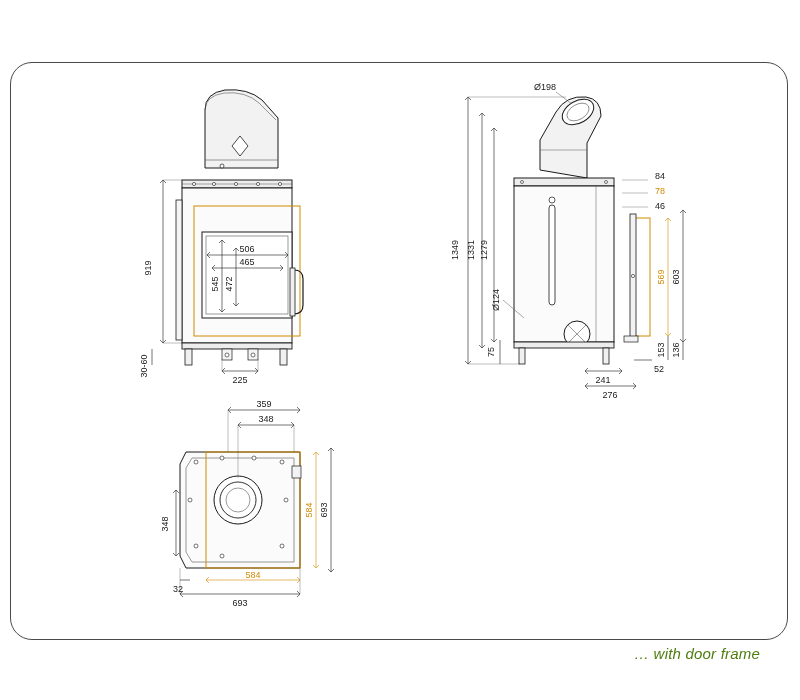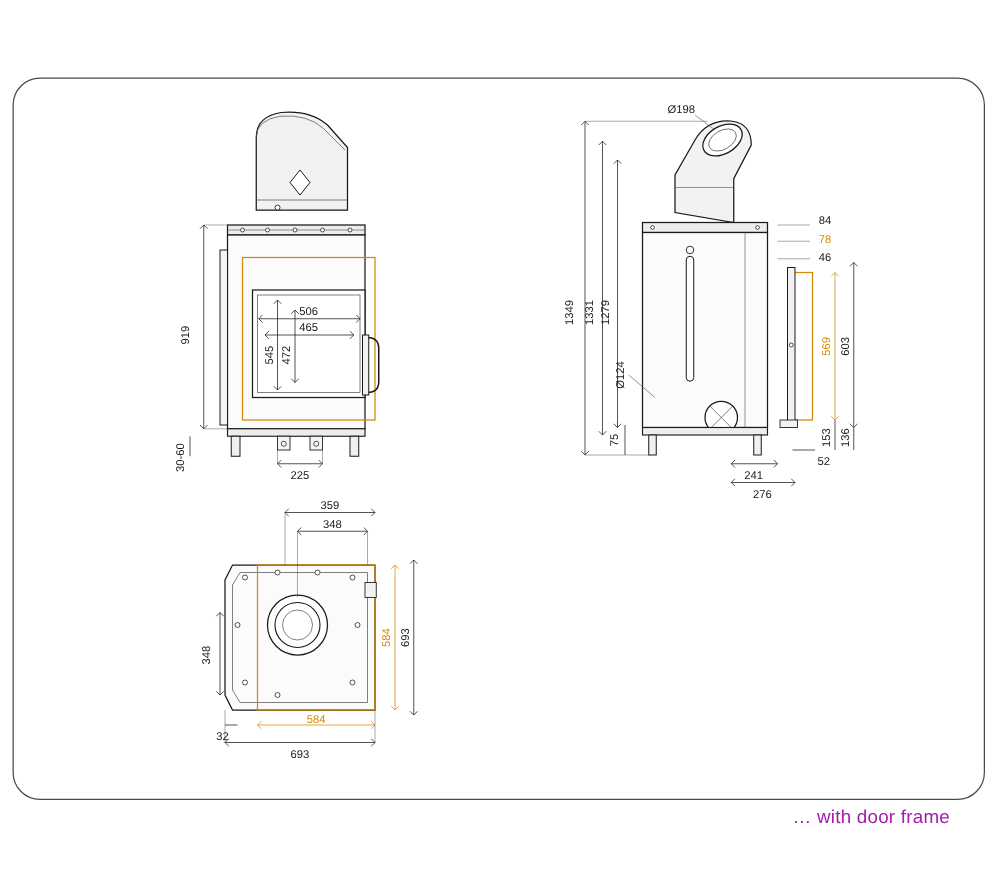--- a/index.html
+++ b/index.html
@@ -29,25 +29,26 @@
     left: 0;
     top: 0;
     width: 800px;
     height: 700px;
     pointer-events: none;
   }
   .caption {
     position: absolute;
     right: 40px;
     bottom: 38px;
-    color: #a21caf;
+    color: #4d7c0f;
     font-size: 15px;
     font-family: "Liberation Sans", sans-serif;
     letter-spacing: 0.2px;
     white-space: nowrap;
+    font-style: italic;
   }
   svg text {
     font-family: "Liberation Sans", sans-serif;
     fill: #1a1a1a;
   }
   .dim-label {
     font-size: 9px;
   }
   .dim-label-orange {
     font-size: 9px;

